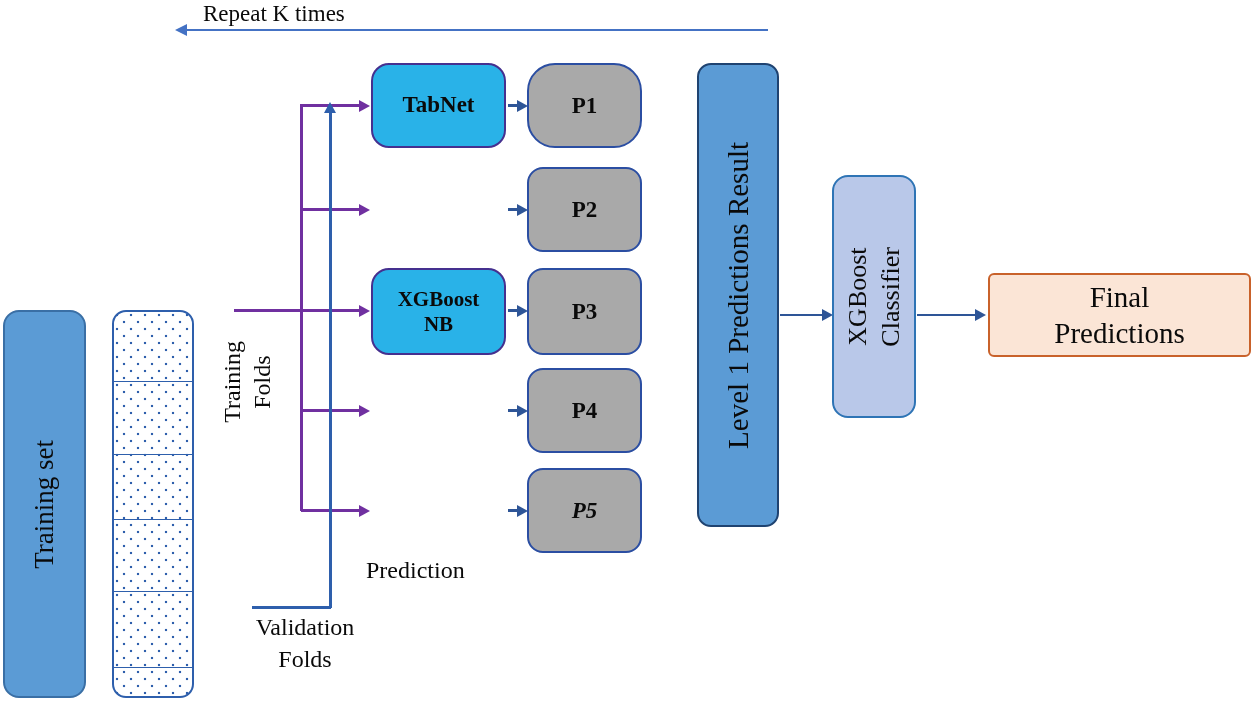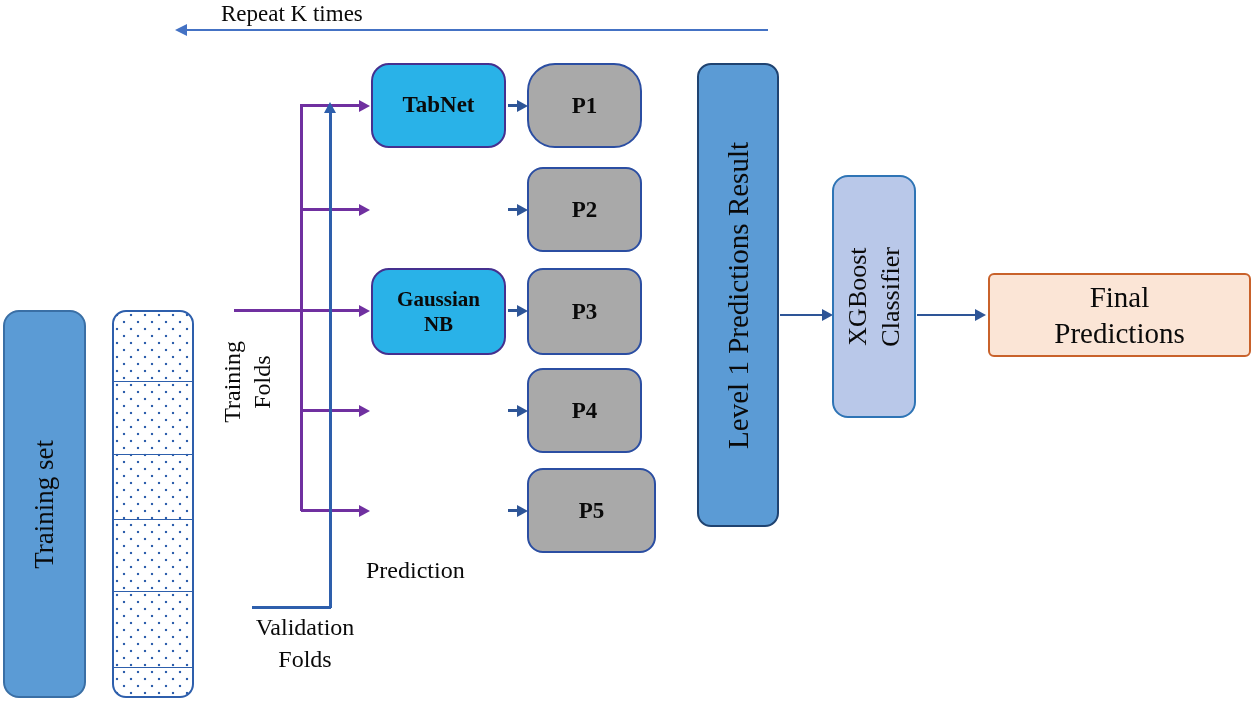--- a/index.html
+++ b/index.html
@@ -55,21 +55,21 @@
                      border-bottom:11px solid var(--fold-line,#2E5FAC); }
 
   
   .lbl { position:absolute; font-size:24px; }
 </style>
 </head>
 <body>
 
 <div id="canvas">
 
-  <div class="lbl" style="left:221px; top:1px; font-size:23px;">Repeat K times</div>
+  <div class="lbl" style="left:203px; top:1px; font-size:23px;">Repeat K times</div>
   <div class="hline rep-bg" style="left:186px; top:29px; width:582px; height:2px;"></div>
   <div class="ah ah-left-rep" style="left:175px; top:23.5px;"></div>
 
   <div class="box blue-box" style="left:3px; top:310px; width:83px; height:388px;">
     <span class="vtext" style="font-size:27px;">Training set</span>
   </div>
 
   <div class="abs folds-col" style="left:112px; top:310px; width:82px; height:388px;">
     <div class="fold-divider" style="top:69px;"></div>
     <div class="fold-divider" style="top:142px;"></div>
@@ -105,21 +105,21 @@
   <div class="vline val-bg" style="left:329px; top:113px; height:495px;"></div>
   <div class="hline val-bg" style="left:252px; top:606px; width:79px;"></div>
   <div class="ah ah-up-val" style="left:323.8px; top:102px;"></div>
   <div class="lbl pre" style="left:235px; top:611px; width:140px; text-align:center; line-height:1.35;">Validation
 Folds</div>
 
   <div class="box cyan-box" style="left:371px; top:63px;  width:135px; height:85px;">
     <span class="pre">TabNet</span>
     </div>
   <div class="box cyan-box" style="left:371px; top:268px; width:135px; height:87px; font-size:21px;">
-    <span class="pre">Gaussian
+    <span class="pre">XGBoost
 NB</span>
     </div>
 
   <div class="hline dblue-bg" style="left:508px; top:104.25px; width:9px;"></div>
   <div class="ah ah-right-dblue" style="left:517px; top:99.5px;"></div>
   <div class="hline dblue-bg" style="left:508px; top:208.25px; width:9px;"></div>
   <div class="ah ah-right-dblue" style="left:517px; top:203.5px;"></div>
   <div class="hline dblue-bg" style="left:508px; top:309.25px; width:9px;"></div>
   <div class="ah ah-right-dblue" style="left:517px; top:304.5px;"></div>
   <div class="hline dblue-bg" style="left:508px; top:409.25px; width:9px;"></div>
@@ -132,21 +132,21 @@
     </div>
   <div class="box gray-box" style="left:527px; top:167px; width:115px; height:85px;">
     <span>P2</span>
     </div>
   <div class="box gray-box" style="left:527px; top:268px; width:115px; height:87px;">
     <span>P3</span>
     </div>
   <div class="box gray-box" style="left:527px; top:368px; width:115px; height:85px;">
     <span>P4</span>
     </div>
-  <div class="box gray-box" style="left:527px; top:468px; width:129px; height:85px;">
+  <div class="box gray-box" style="left:527px; top:468px; width:115px; height:85px;font-style:italic;">
     <span>P5</span>
     </div>
 
   <div class="lbl" style="left:366px; top:557px;">Prediction</div>
 
   <div class="box blue-box" style="left:697px; top:63px; width:82px; height:464px; border-color:#1F4371; border-radius:14px;">
     <span class="vtext" style="font-size:29px;">Level 1 Predictions Result</span>
   </div>
 
   <div class="hline dblue-bg" style="left:780px; top:313.75px; width:42px;"></div>

